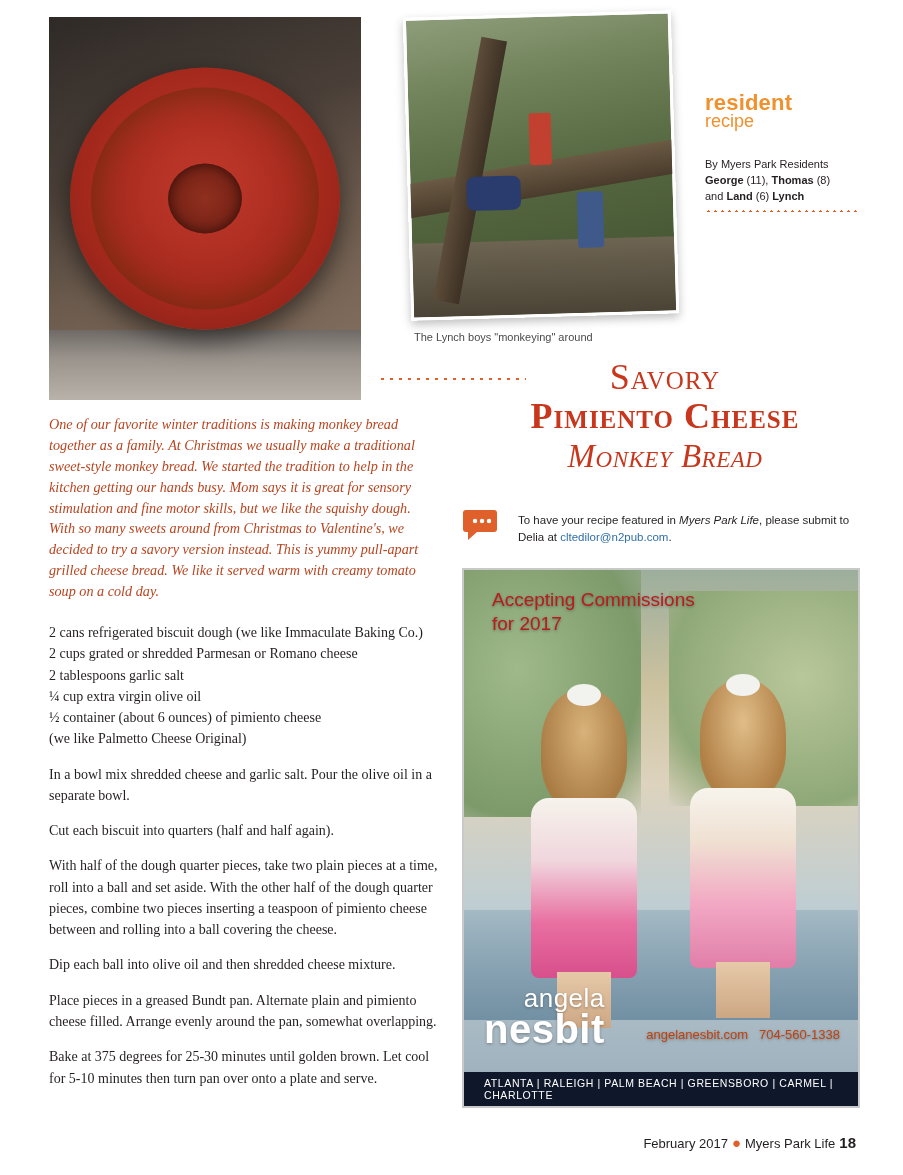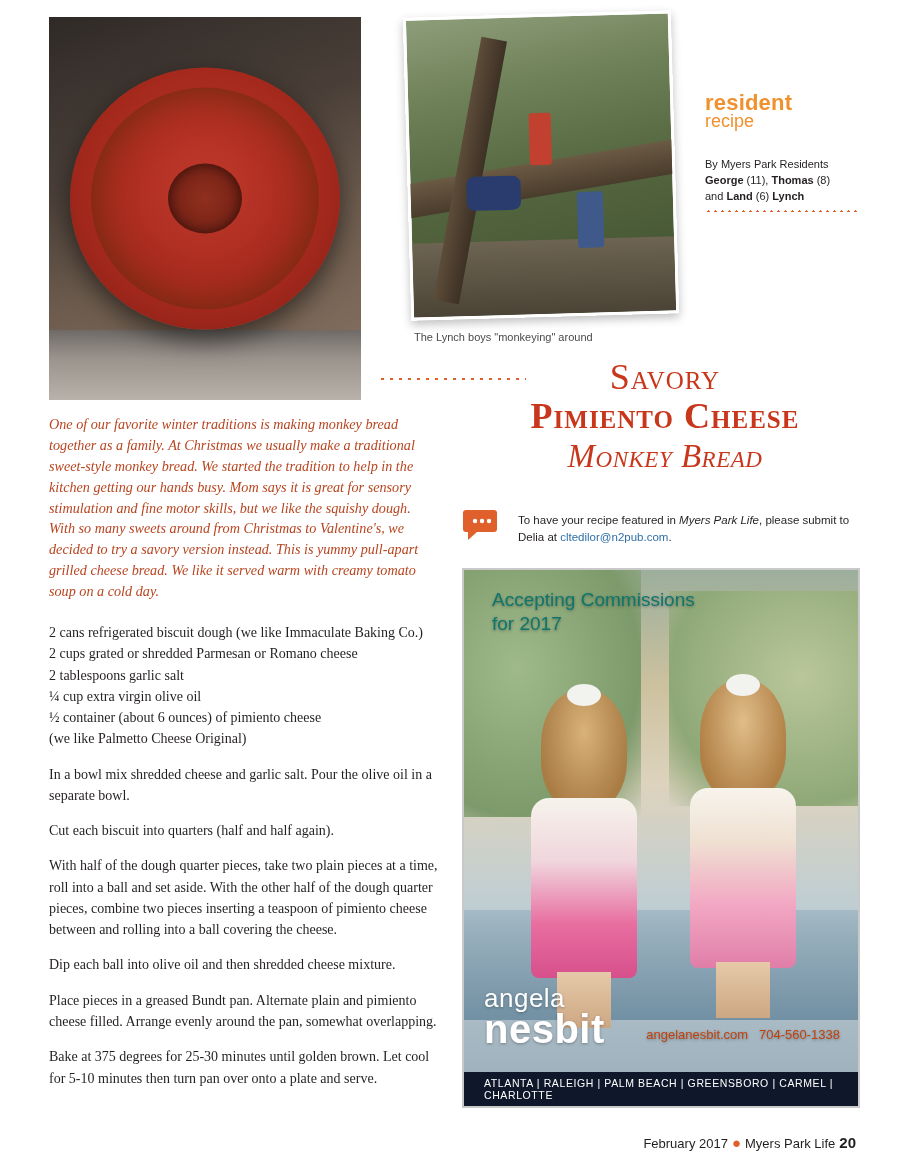--- a/index.html
+++ b/index.html
@@ -174,26 +174,26 @@
   .hair2{background:radial-gradient(ellipse at 50% 35%,#e0bd88,#b07f45 75%);}
   .bow{position:absolute;left:50%;transform:translateX(-50%);top:-6px;width:34px;height:22px;background:#f2f2ef;border-radius:50%;}
   .dress{position:absolute;left:50%;transform:translateX(-50%);top:108px;width:106px;height:180px;
     background:linear-gradient(180deg,#f6f3ec 0%,#f0d6dd 35%,#e86ea0 70%,#d74f8b 100%);border-radius:18px 18px 8px 8px;}
   .dress2{background:linear-gradient(180deg,#f7f4ed 0%,#efe0d2 30%,#f2a7c3 65%,#e07ea8 100%);}
   .legs{position:absolute;left:50%;transform:translateX(-50%);top:282px;width:54px;height:56px;background:linear-gradient(180deg,#e6c9a8,#cda784);}
   .ad-water{position:absolute;left:0;bottom:86px;width:100%;height:110px;
     background:linear-gradient(180deg,rgba(143,170,186,.55),rgba(108,140,160,.9));}
   .ad-text-top{
     position:absolute;left:28px;top:18px;
-    font-family:"Liberation Sans", sans-serif;font-size:19px;line-height:1.25;color:#0f766e;
+    font-family:"Liberation Sans", sans-serif;font-size:19px;line-height:1.25;color:#b91c1c;
     text-shadow:0 1px 3px rgba(0,0,0,.35);
   }
   .ad-logo{
     position:absolute;left:20px;bottom:58px;color:#ffffff;line-height:.92;
-    font-family:"Liberation Sans", sans-serif;text-shadow:0 1px 3px rgba(0,0,0,.3);
+    font-family:"Liberation Sans", sans-serif;text-shadow:0 1px 3px rgba(0,0,0,.3);text-align:right;
   }
   .ad-logo .l1{font-size:26px;letter-spacing:.5px;}
   .ad-logo .l2{font-size:40px;font-weight:bold;letter-spacing:.5px;}
   .ad-contact{
     position:absolute;right:18px;bottom:64px;color:#c2410c;
     font-family:"Liberation Sans", sans-serif;font-size:13px;
     text-shadow:0 1px 3px rgba(0,0,0,.35);
   }
   .ad-cities{
     position:absolute;left:0;bottom:0;width:100%;height:34px;
@@ -319,16 +319,16 @@
       <span>704-560-1338</span>
     </div>
 
     <div class="ad-cities">ATLANTA  |  RALEIGH  |  PALM BEACH  |  GREENSBORO  |  CARMEL  |  CHARLOTTE</div>
   </div>
 
   <div class="footer">
     <span>February 2017</span>
     <span class="dot">●</span>
     <span>Myers Park Life</span>
-    <span class="pg">20</span>
+    <span class="pg">18</span>
   </div>
 
 </div>
 
 </body></html>

